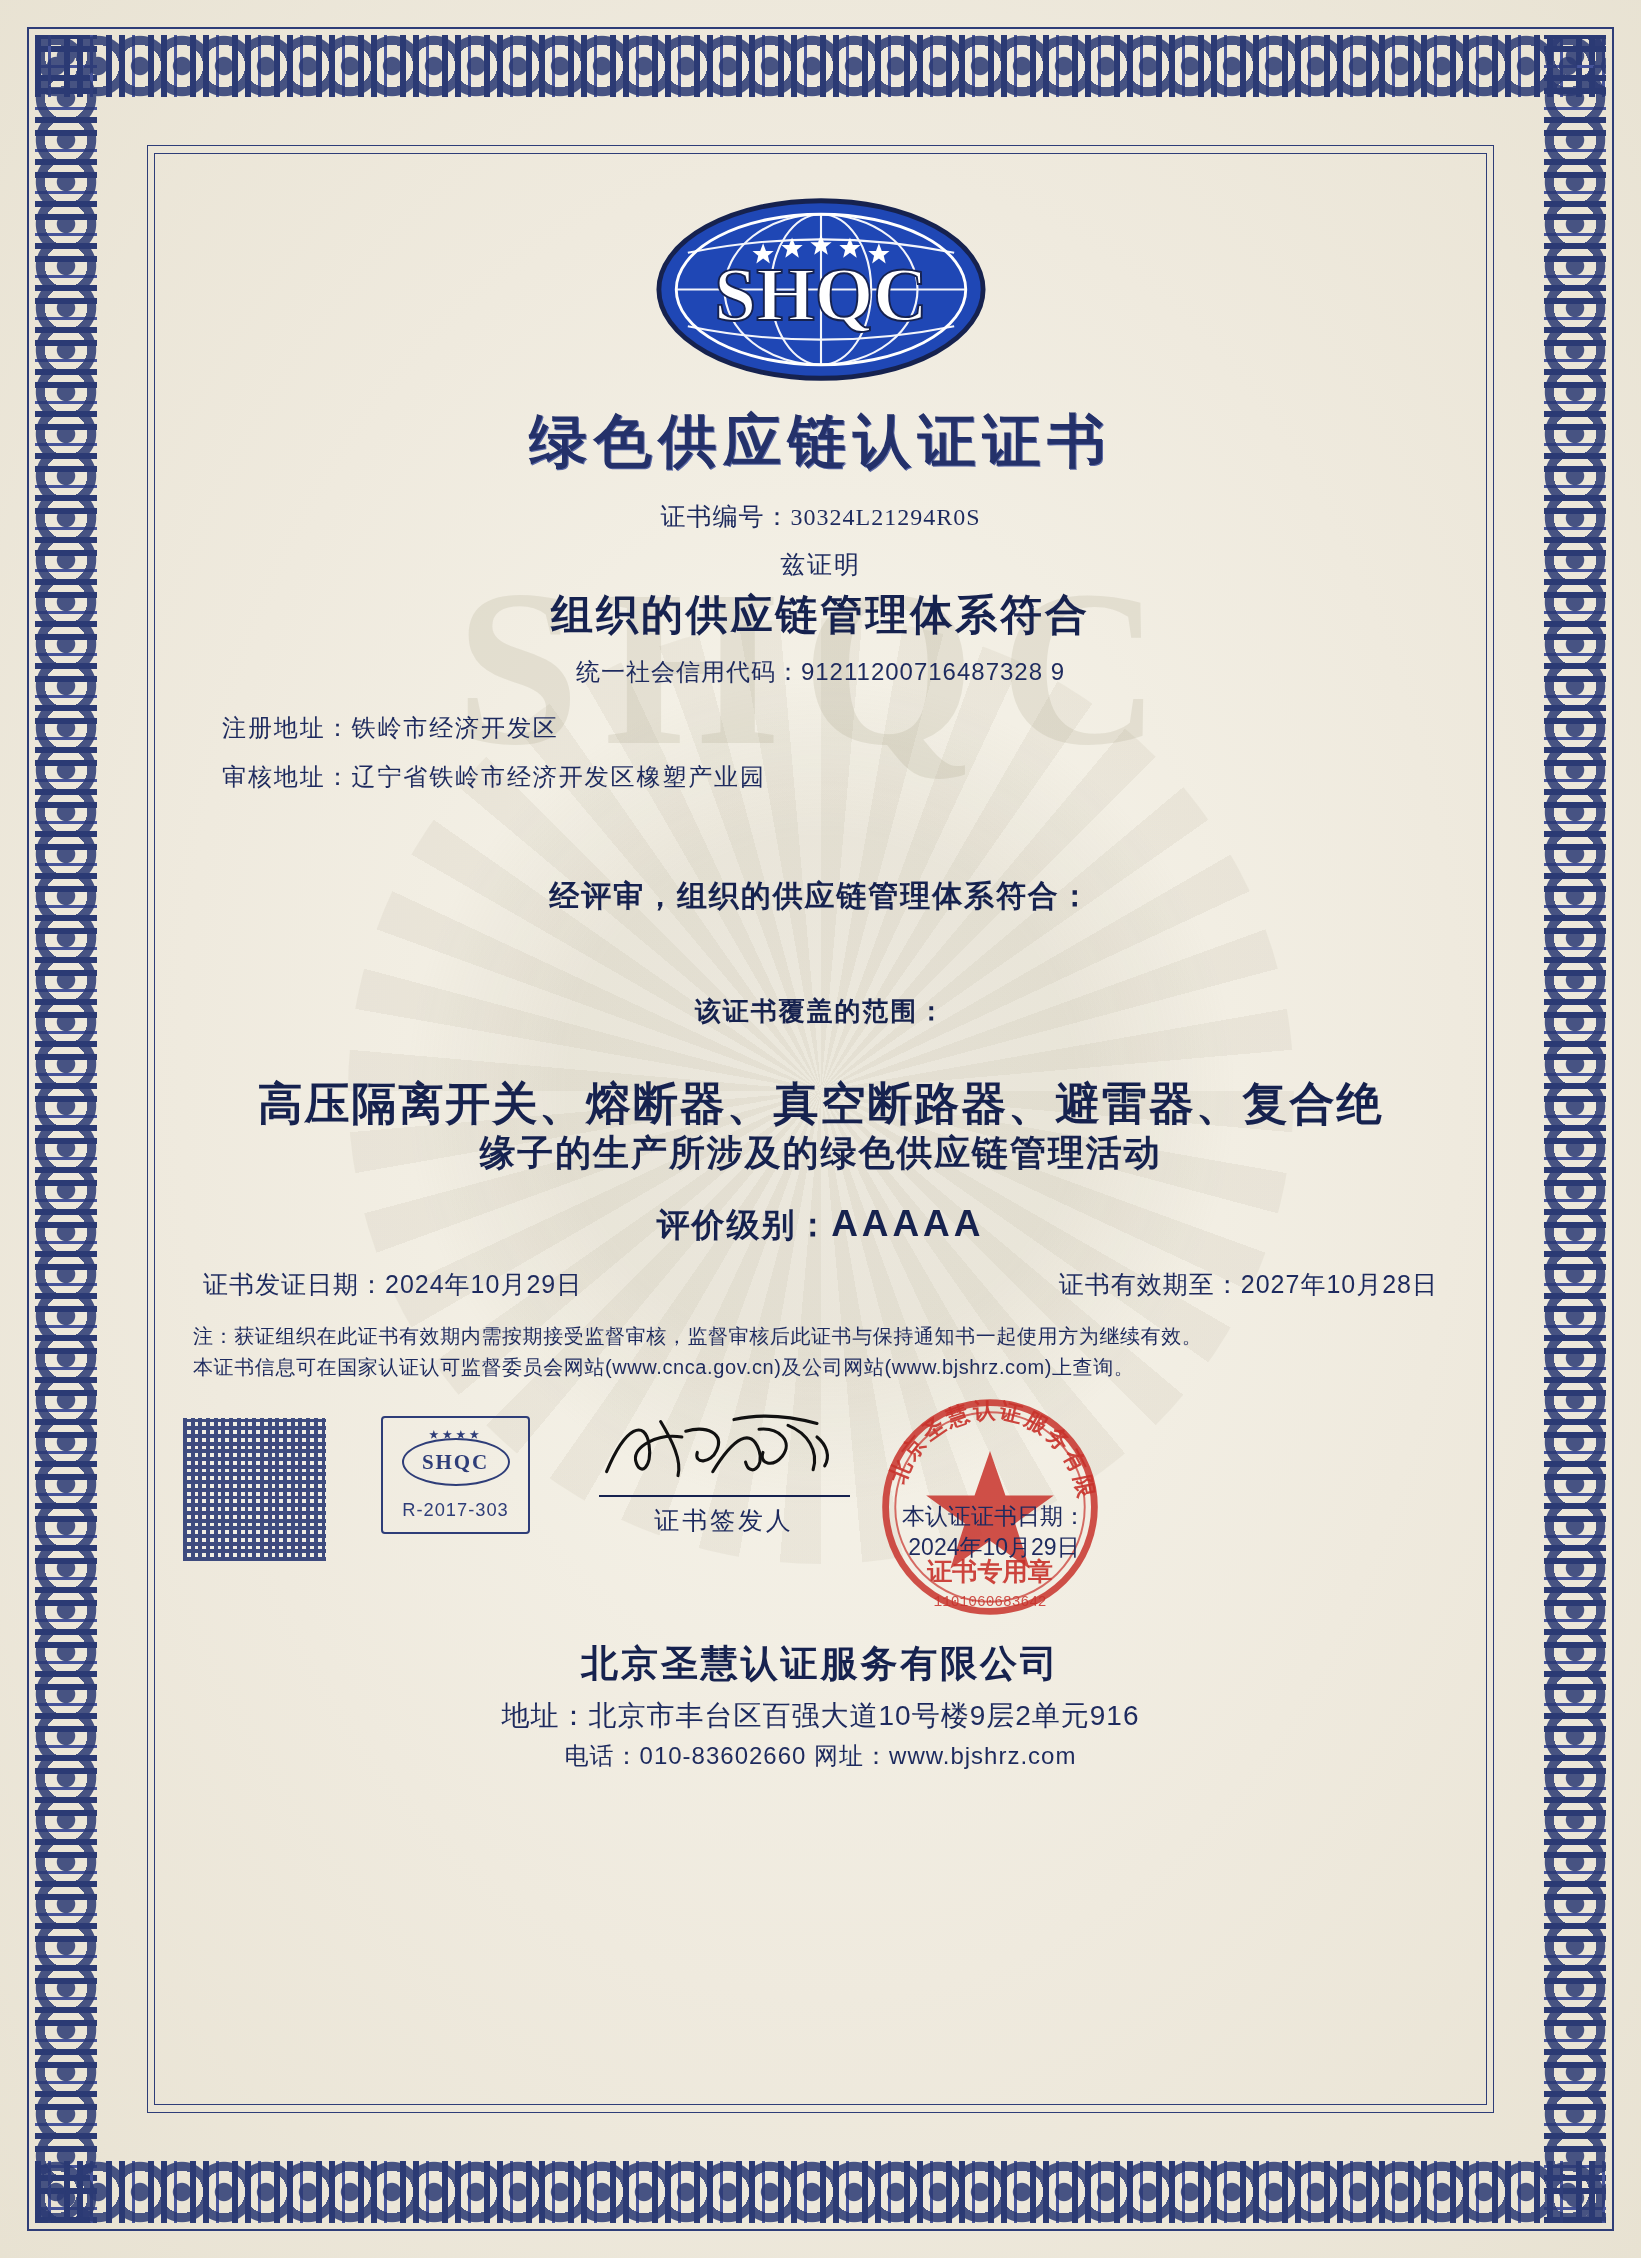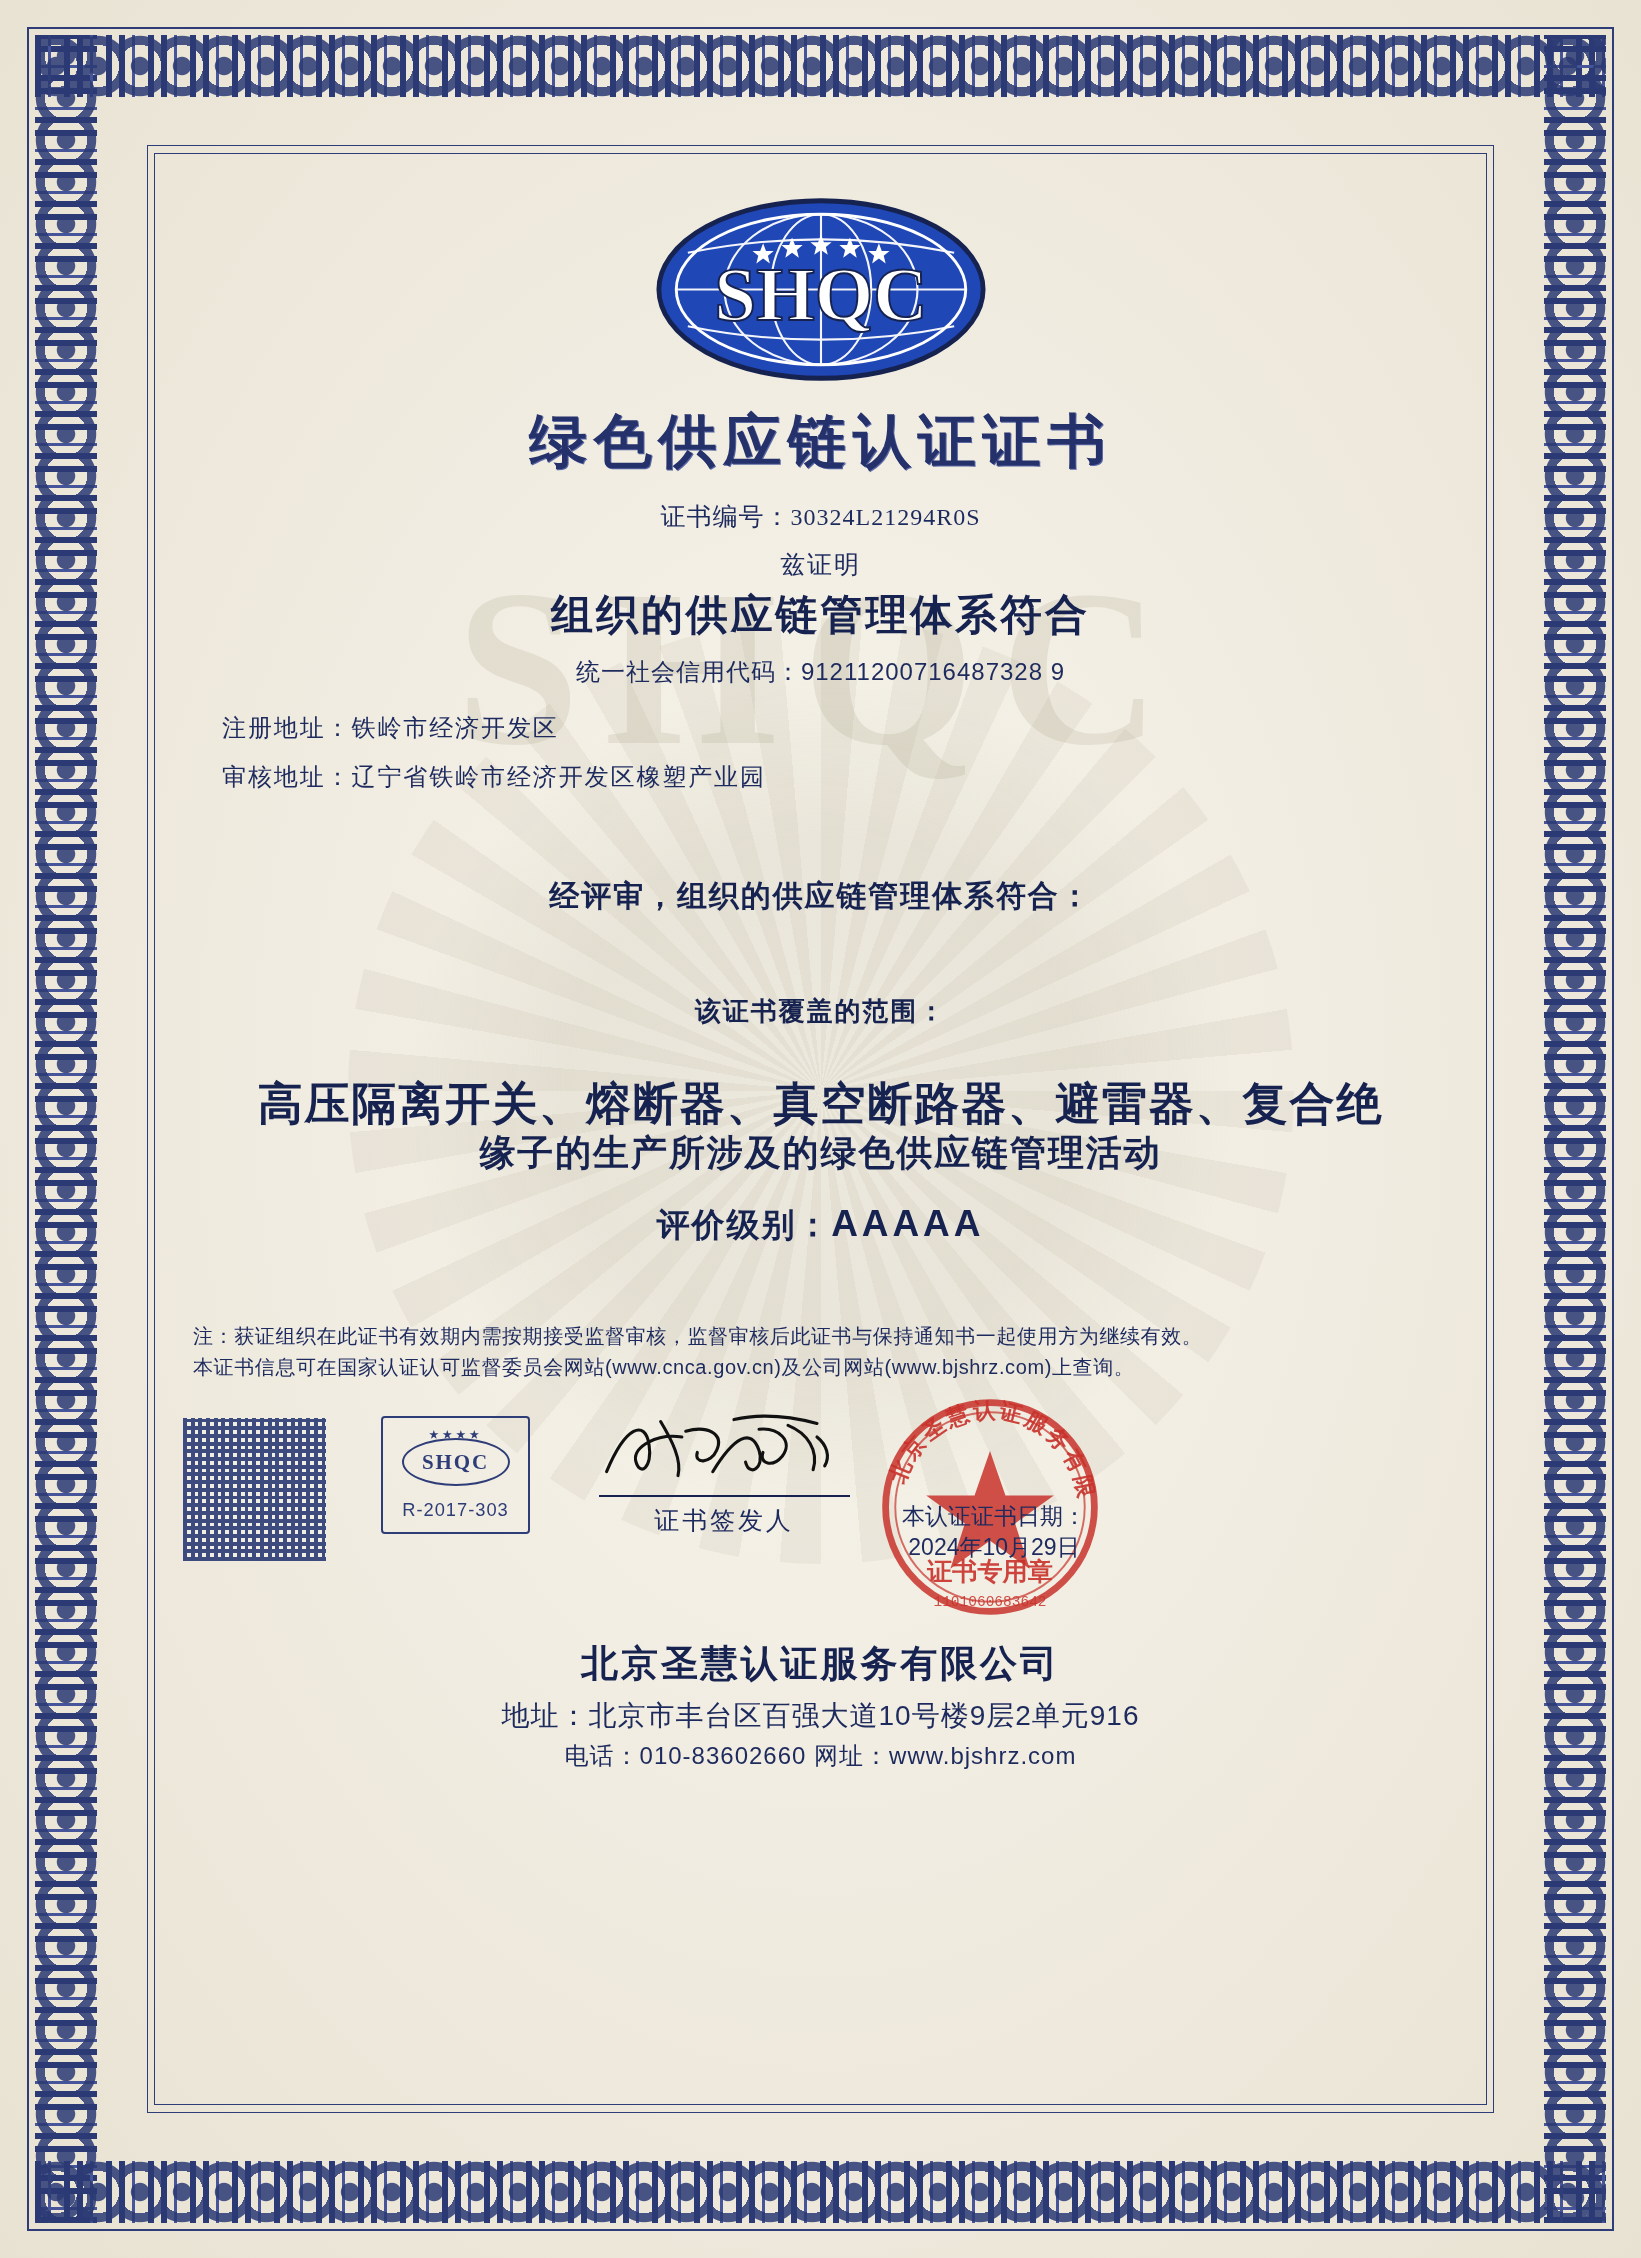--- a/index.html
+++ b/index.html
@@ -299,20 +299,24 @@
 
     <div class="conform">经评审，组织的供应链管理体系符合：</div>
     <div class="scope-label">该证书覆盖的范围：</div>
     <div class="scope-l1">高压隔离开关、熔断器、真空断路器、避雷器、复合绝</div>
     <div class="scope-l2">缘子的生产所涉及的绿色供应链管理活动</div>
 
     <div class="grade">
       <span>评价级别：</span><span class="lvl">AAAAA</span>
     </div>
 
+    <div class="date-row">
+      <span>证书发证日期：2024年10月29日</span>
+      <span>证书有效期至：2027年10月28日</span>
+    </div>
 
     <div class="note">
       <div>注：获证组织在此证书有效期内需按期接受监督审核，监督审核后此证书与保持通知书一起使用方为继续有效。</div>
       <div>本证书信息可在国家认证认可监督委员会网站(www.cnca.gov.cn)及公司网站(www.bjshrz.com)上查询。</div>
     </div>
 
     <div class="bottom-row">
 
       <div class="qr"></div>
 

